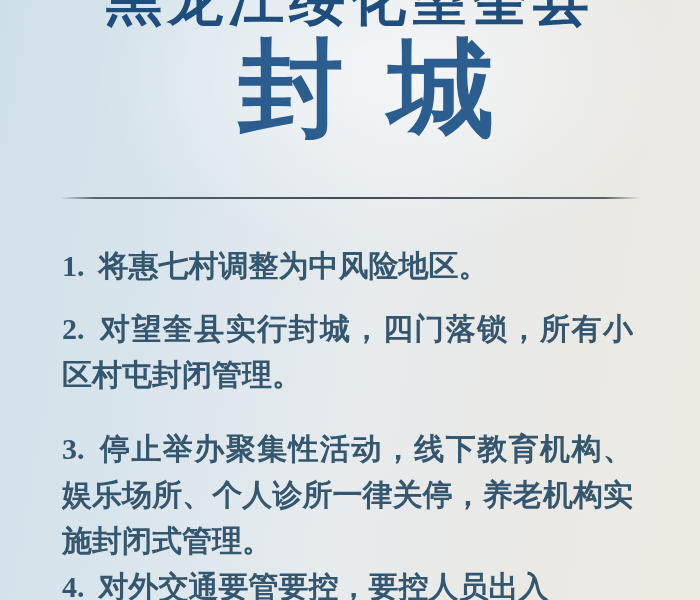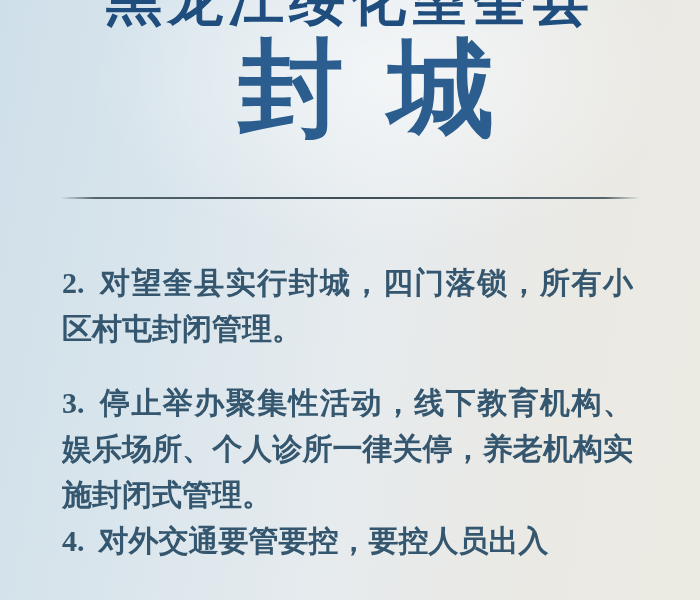--- a/index.html
+++ b/index.html
@@ -64,17 +64,18 @@
 <div class="poster">
   <div class="glow"></div>
 
   <div class="top-title">黑龙江绥化望奎县</div>
 
   <div class="main-title">封城</div>
 
   <div class="divider"></div>
 
   <div class="notice">
+    <p class="item-1"><span class="num">1.</span><span>将惠七村调整为中风险地区。</span></p>
     <p class="item-2"><span class="num">2.</span><span>对望奎县实行封城，四门落锁，所有小区村屯封闭管理。</span></p>
     <p class="item-3"><span class="num">3.</span><span>停止举办聚集性活动，线下教育机构、娱乐场所、个人诊所一律关停，养老机构实施封闭式管理。</span></p>
     <p class="item-4"><span class="num">4.</span><span>对外交通要管要控，要控人员出入</span></p>
   </div>
 </div>
 
 </body></html>

